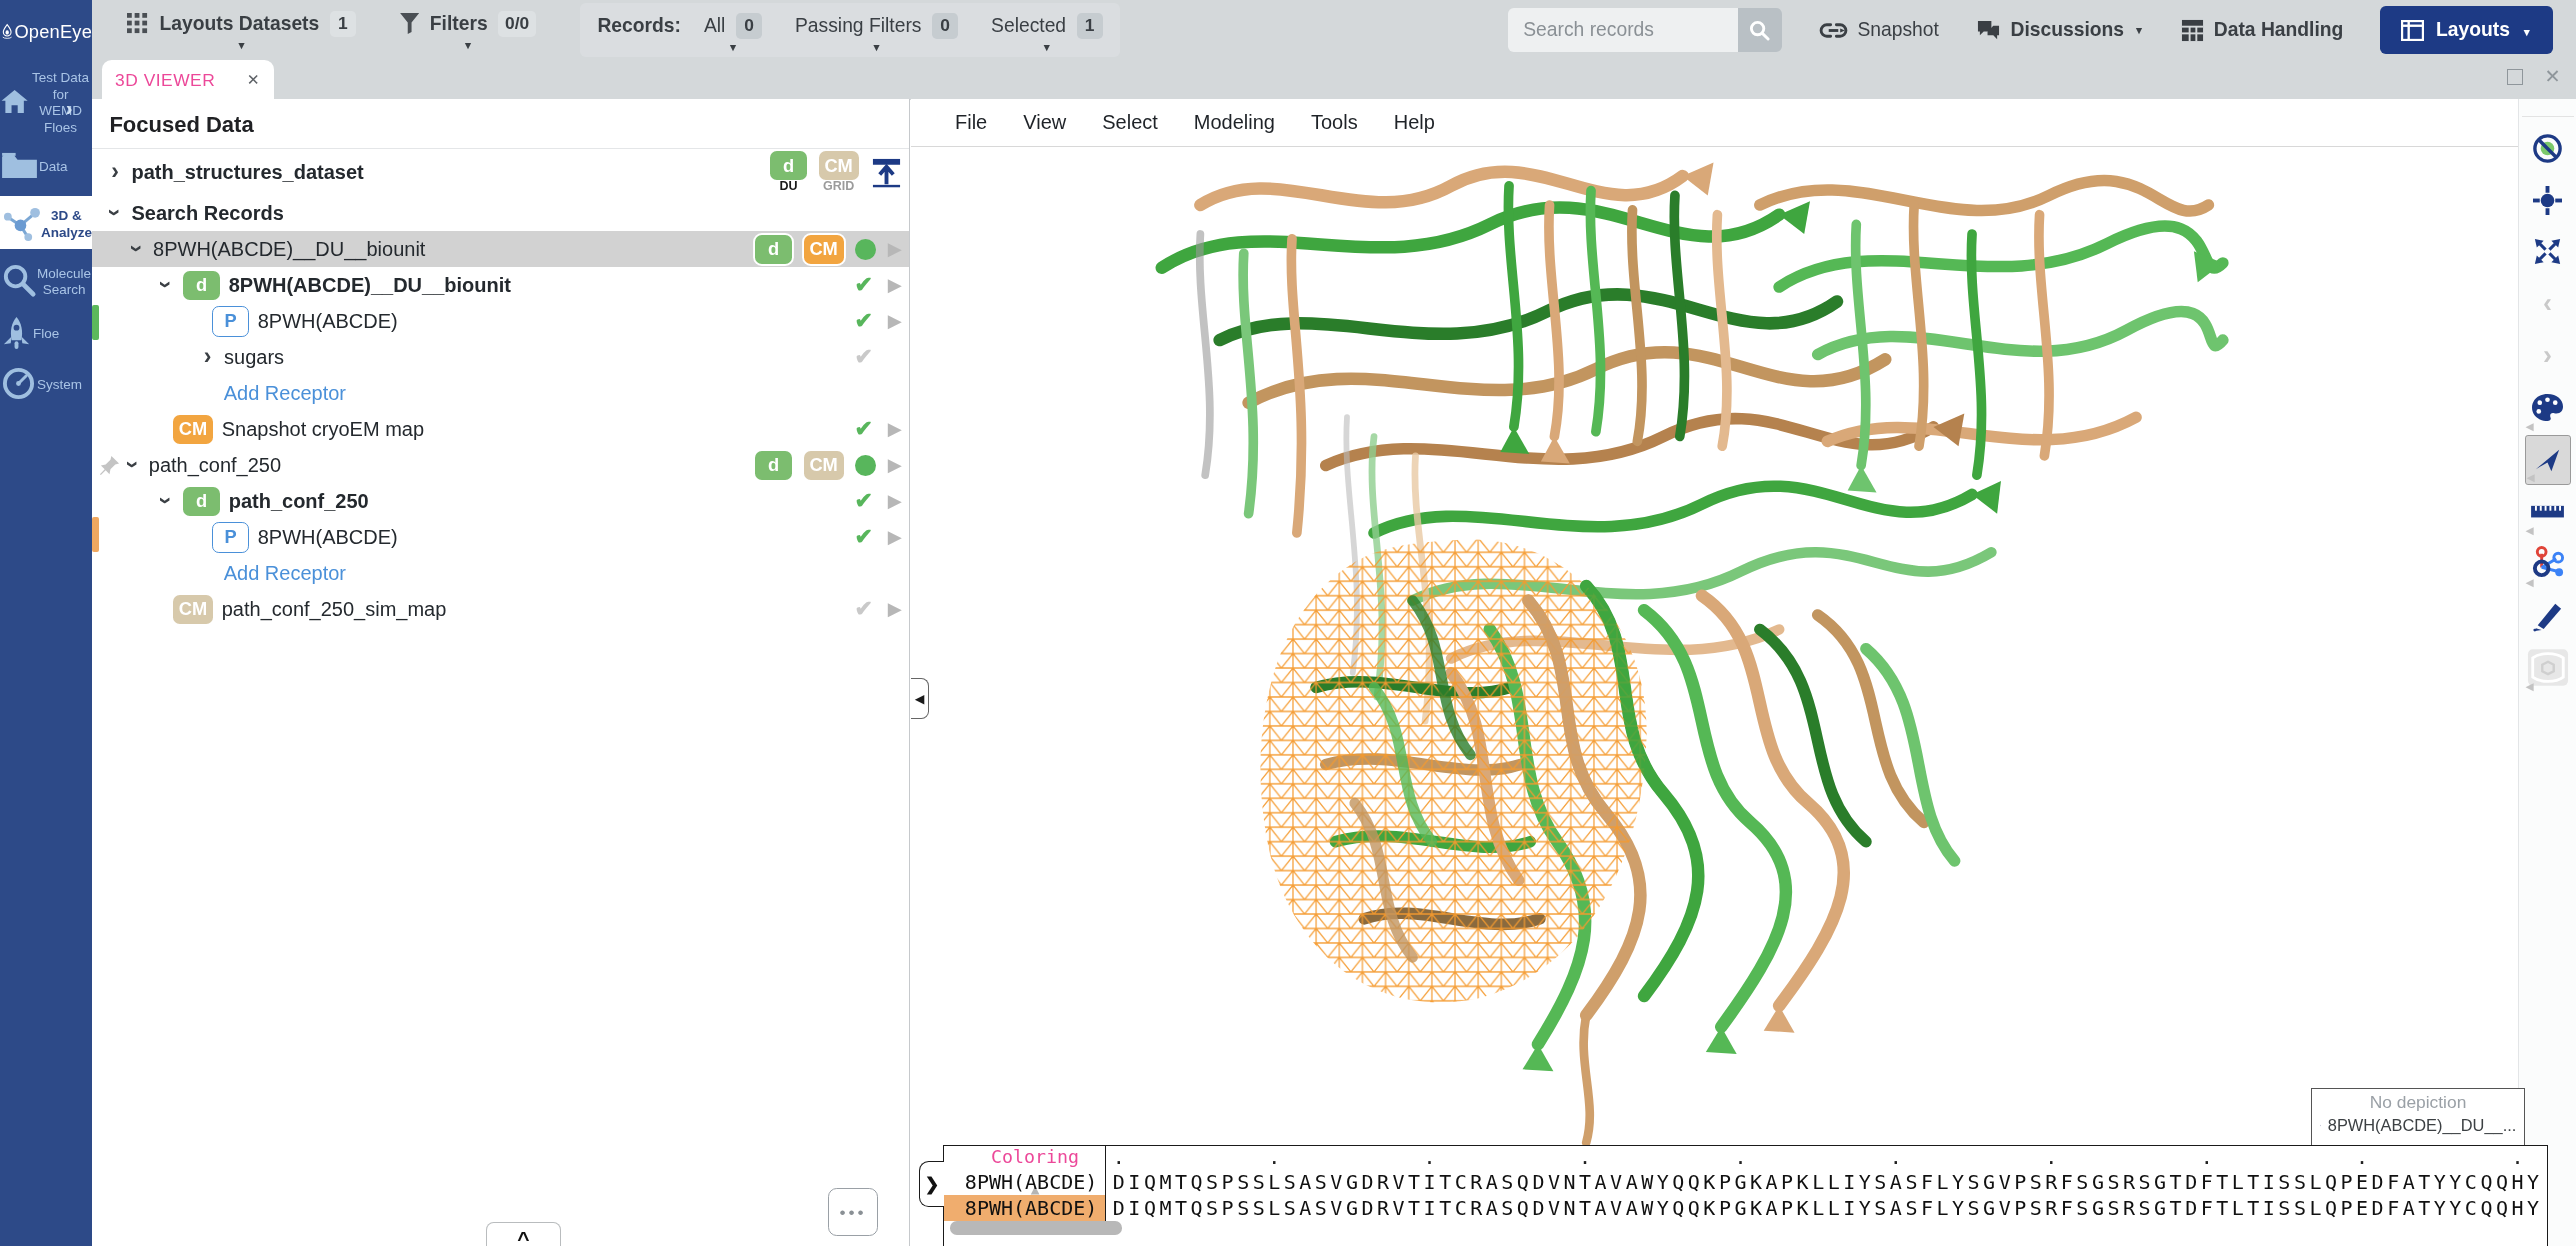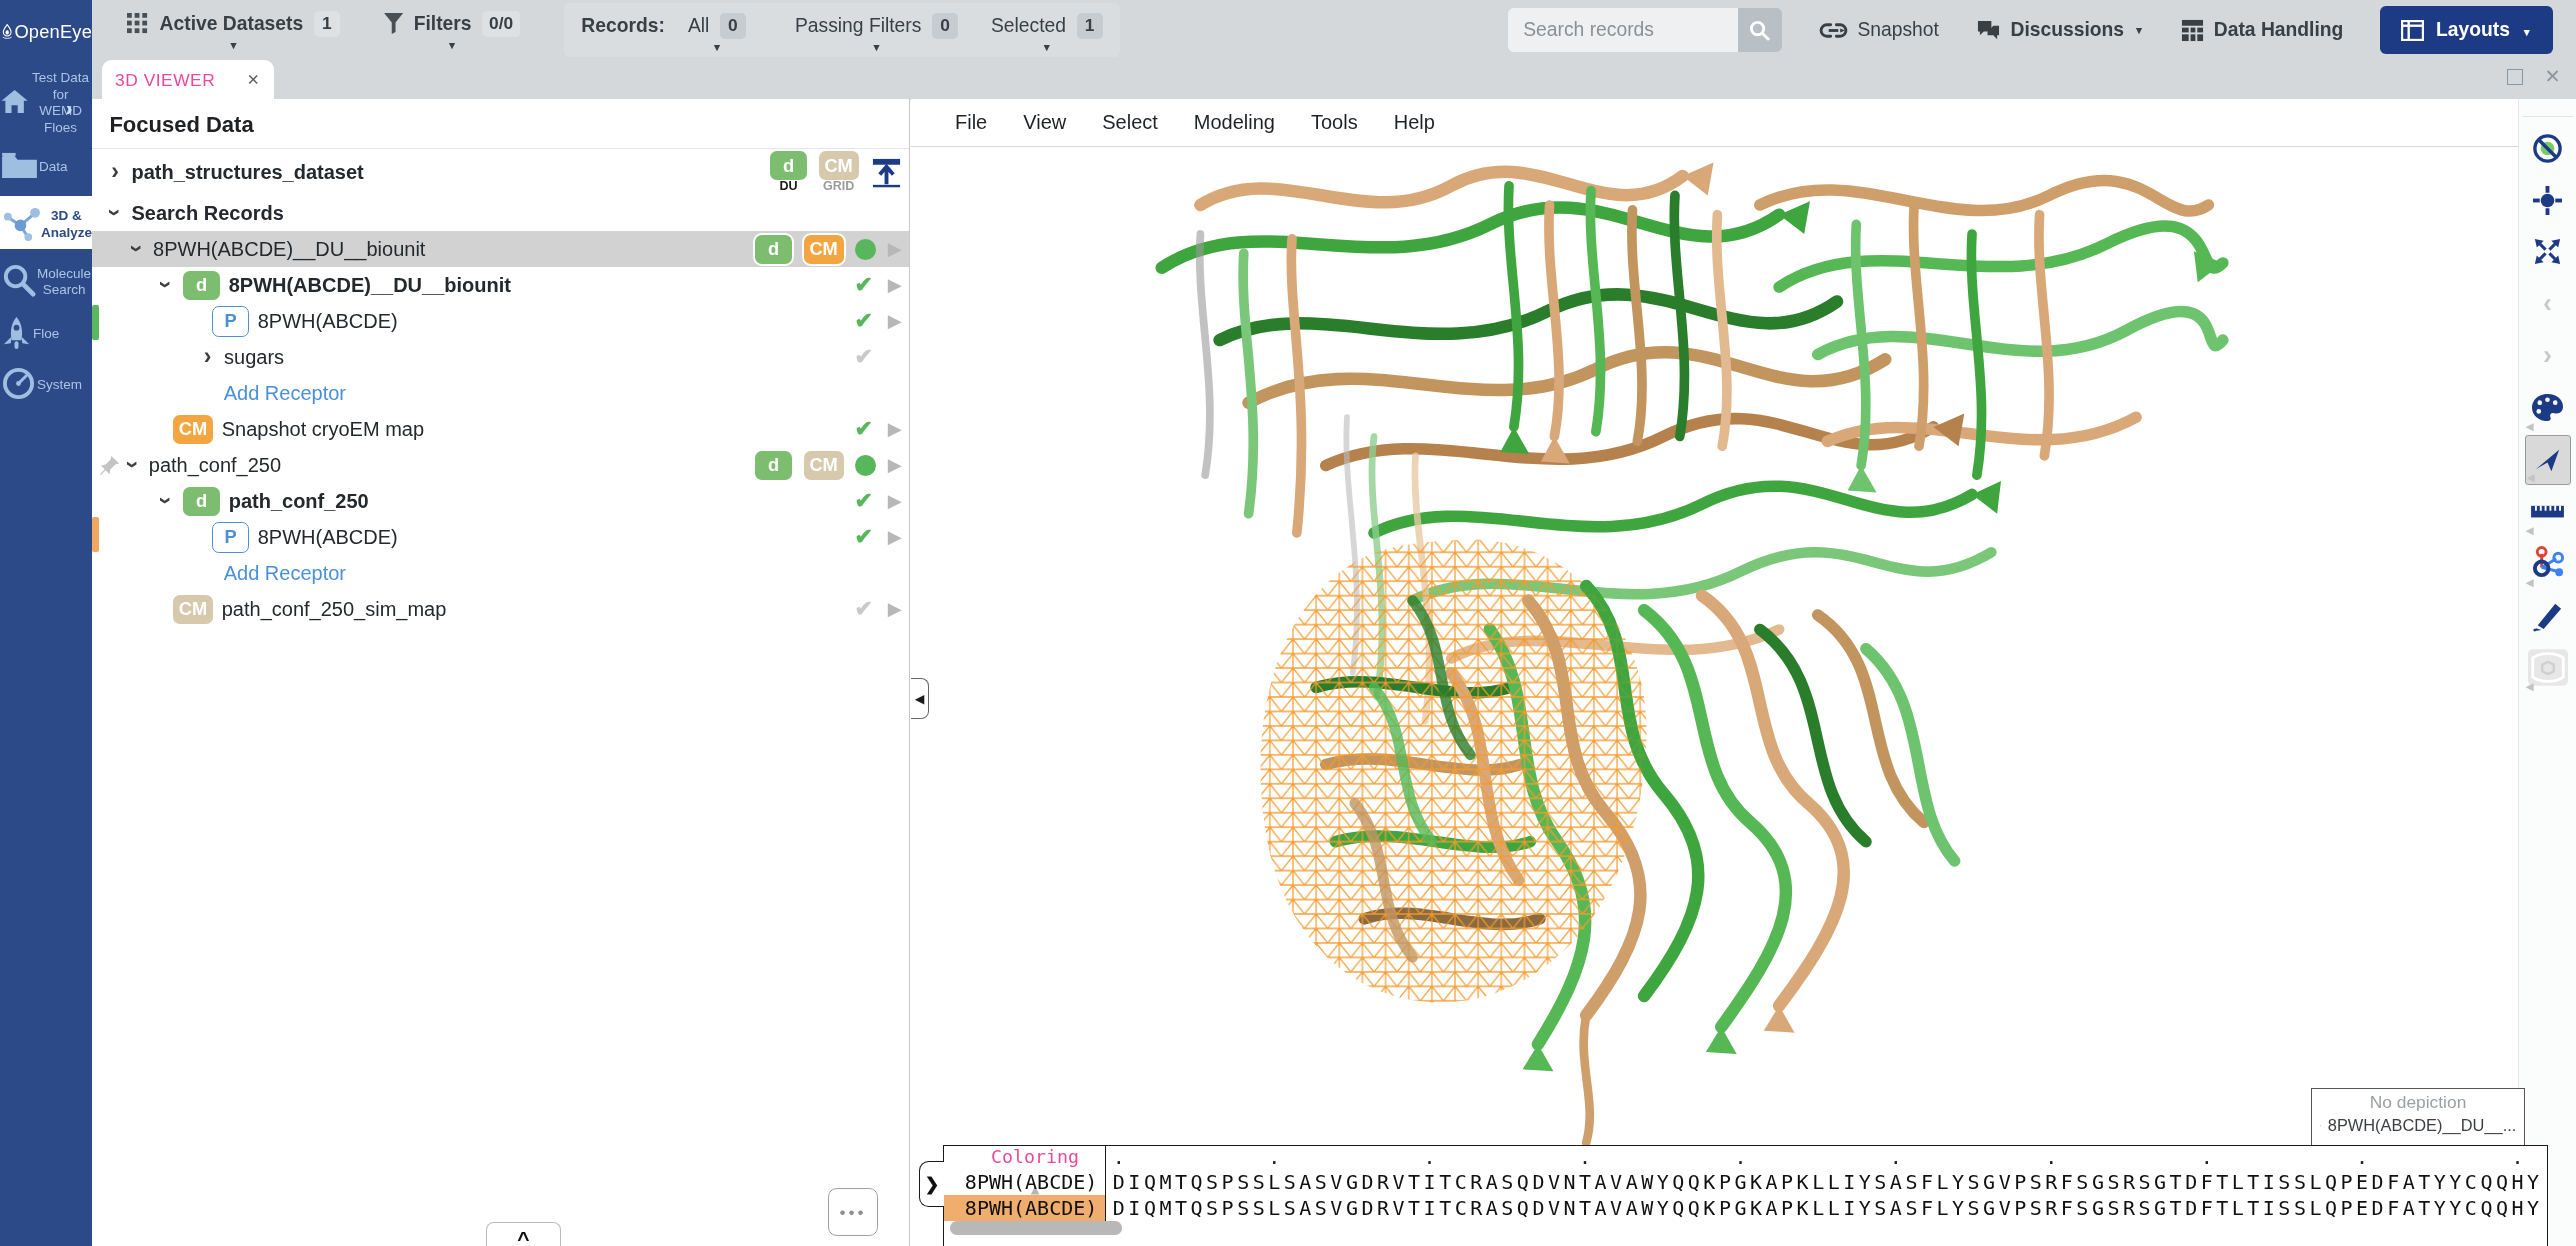--- a/index.html
+++ b/index.html
@@ -241,21 +241,21 @@
             <rect x="8" y="0" width="5" height="5"></rect>
             <rect x="16" y="0" width="5" height="5"></rect>
           <rect x="0" y="8" width="5" height="5"></rect>
             <rect x="8" y="8" width="5" height="5"></rect>
             <rect x="16" y="8" width="5" height="5"></rect>
           <rect x="0" y="16" width="5" height="5"></rect>
             <rect x="8" y="16" width="5" height="5"></rect>
             <rect x="16" y="16" width="5" height="5"></rect>
         </g>
       </svg>
-      <span class="tblabel">Active Datasets</span>
+      <span class="tblabel">Layouts Datasets</span>
       <span class="chip">1</span>
     </div>
     <span class="ddb"></span>
   </div>
 
   <div class="tbgroup">
     <div class="tbrow">
       <svg width="19.3" height="21" viewBox="0 0 20 22">
         <path d="M0 0 L20 0 L12 10 L12 20 L8 22 L8 10 Z" fill="#4a4f54"></path>
       </svg>
@@ -267,21 +267,21 @@
 
   <div id="recordsgroup">
     <span class="tblabel" style="margin-right:23px;margin-bottom:11.6px;">Records:</span>
     <div class="tbgroup" style="margin-right:33px;">
       <div class="tbrow">
         <span class="tblabel reg">All</span>
         <span class="chip dark">0</span>
       </div>
       <span class="ddb"></span>
     </div>
-    <div class="tbgroup" style="margin-right:33px;margin-left:16px;">
+    <div class="tbgroup" style="margin-right:33px;">
       <div class="tbrow">
         <span class="tblabel reg">Passing Filters</span>
         <span class="chip dark">0</span>
       </div>
       <span class="ddb"></span>
     </div>
     <div class="tbgroup" style="margin-right:0;">
       <div class="tbrow">
         <span class="tblabel reg">Selected</span>
         <span class="chip dark">1</span>

